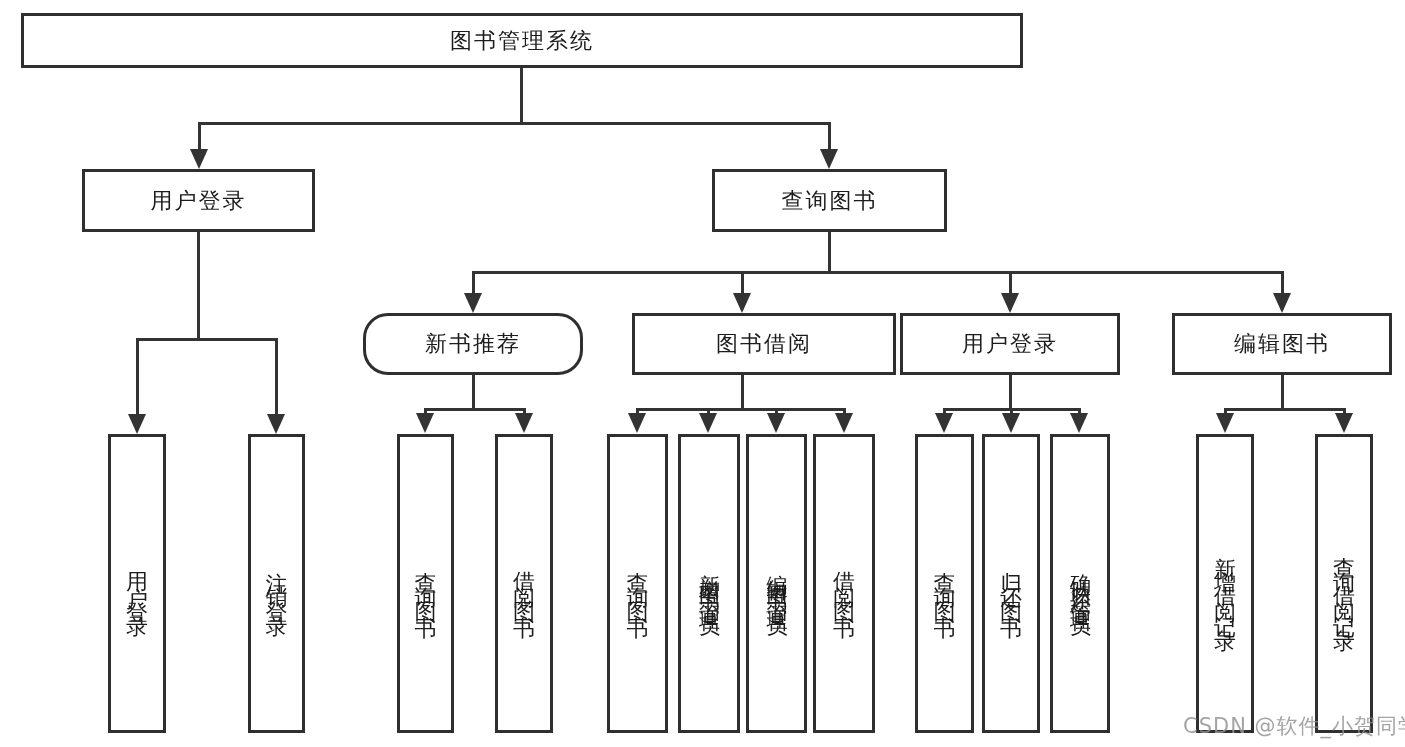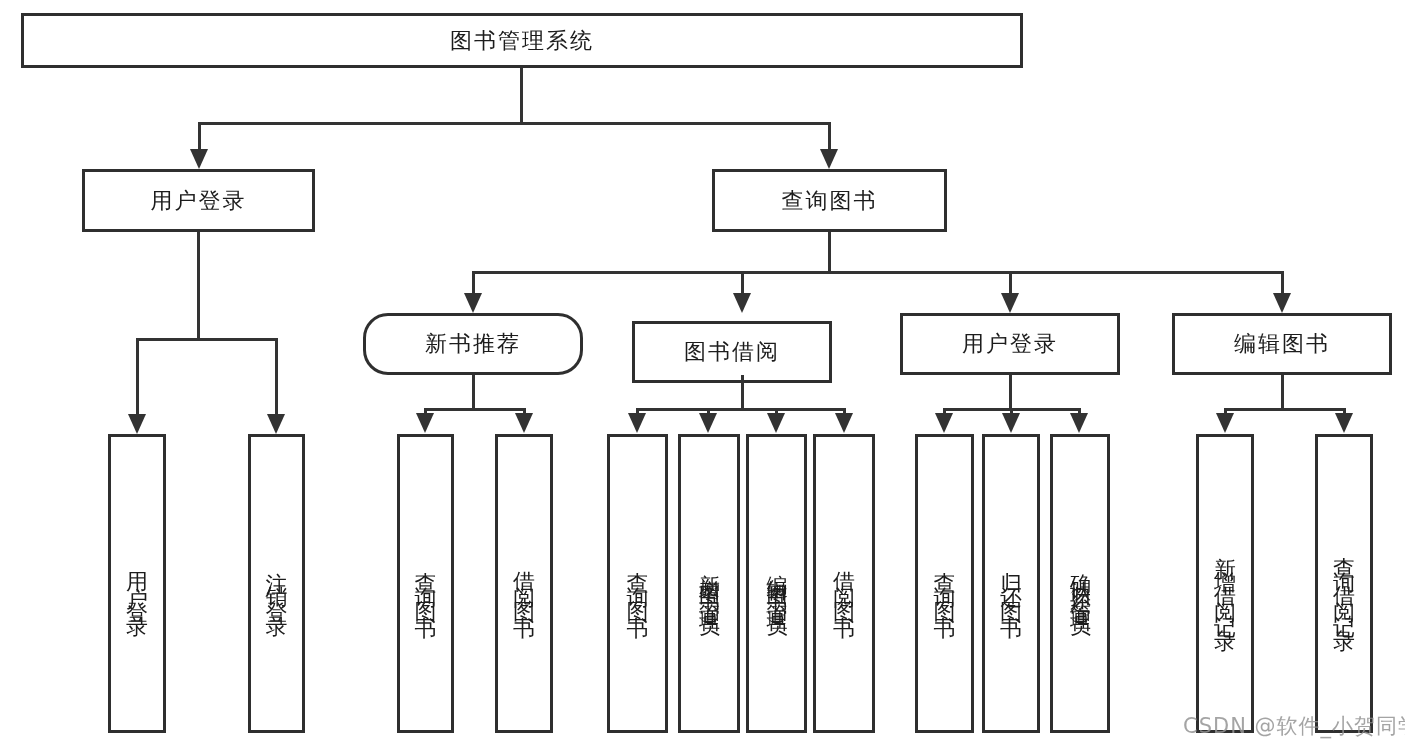--- a/index.html
+++ b/index.html
@@ -38,21 +38,21 @@
 <body>
 
 <div class="box" style="left:21px;top:13px;width:1002px;height:55px;text-align:right;">图书管理系统</div>
 
 <div class="box" style="left:82px;top:169px;width:233px;height:63px;">用户登录</div>
 
 <div class="box" style="left:712px;top:169px;width:235px;height:63px;">查询图书</div>
 
 <div class="box" style="left:363px;top:313px;width:220px;height:62px;border-radius:25px;">新书推荐</div>
 
-<div class="box" style="left:632px;top:321px;width:200px;height:62px;">图书借阅</div>
+<div class="box" style="left:632px;top:313px;width:264px;height:62px;">图书借阅</div>
 
 <div class="box" style="left:900px;top:313px;width:220px;height:62px;">用户登录</div>
 
 <div class="box" style="left:1172px;top:313px;width:220px;height:62px;">编辑图书</div>
 
 <div class="leaf" style="left:108px;top:434px;width:58px;height:299px;">
   <span class="vtext">用户登录</span>
 </div>
 
 <div class="leaf" style="left:248px;top:434px;width:57px;height:299px;">

